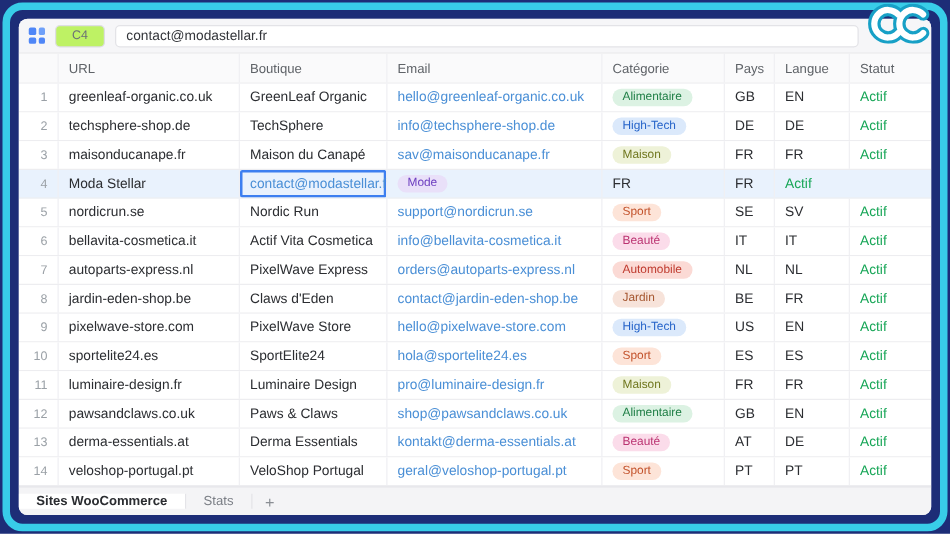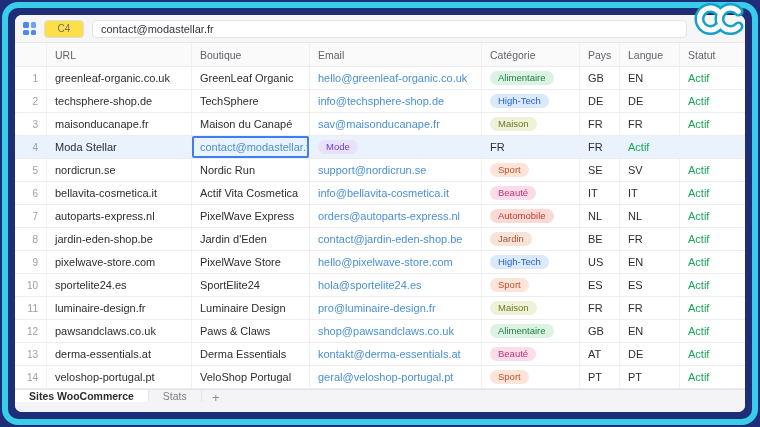--- a/index.html
+++ b/index.html
@@ -29,21 +29,21 @@
     background: #f6f6f8;
     border-bottom: 1px solid #e7e7ea;
     display: flex; align-items: center;
     gap: 8px; padding: 0 10px 0 8px;
   }
   .grid-icon { width: 13px; height: 13px; display: grid; grid-template-columns: 1fr 1fr; gap: 2px; cursor: pointer; }
   .grid-icon span { background: #4f86f7; border-radius: 1.5px; }
   .grid-icon span:nth-child(2) { background: #6fa0f9; }
   .name-box {
     width: 40px; height: 18px;
-    background: #fde047; border: 1px solid #dddde2; border-radius: 4px;
+    background: #bef264; border: 1px solid #dddde2; border-radius: 4px;
     font-size: 10px; color: #6b6f76;
     display: flex; align-items: center; justify-content: center;
   }
   .formula-bar {
     flex: 1; height: 18px; margin-right: 48px;
     background: #fff; border: 1px solid #e3e3e7; border-radius: 4px;
     font-family: "Liberation Sans", sans-serif;
     font-size: 11px; color: #33353a; padding: 0 8px; outline: none;
   }
   
@@ -77,21 +77,21 @@
     padding: 2px 8px;
     border-radius: 9px;
     font-size: 9.5px; line-height: 1.15;
   }
   
   .footer {
     margin-top: auto;
     height: 23px; flex: 0 0 23px;
     background: #f4f4f6;
     border-top: 1px solid #e4e4e8;
-    display: flex; align-items: flex-start;
+    display: flex; align-items: center;
   }
   .tab {
     display: flex; align-items: center;
     padding: 0 14px;
     font-size: 10.5px; color: #7a7e85;
     border-right: 1px solid #e4e4e8;
     cursor: pointer;
   }
   .tab.active { background: #ffffff; color: #2b2d31; font-weight: bold; }
   .add-tab { width: 26px; justify-content: center; border-right: none; color: #8a8e94; font-size: 13px; }
@@ -204,21 +204,21 @@
     <div class="cell">
       <span class="badge" style="background: rgb(251, 218, 213); color: rgb(191, 58, 46);">Automobile</span>
     </div>
     <div class="cell">NL</div>
     <div class="cell">NL</div>
     <div class="cell statut">Actif</div>
   </div>
           <div class="grid-row data-row">
     <div class="cell rownum">8</div>
     <div class="cell">jardin-eden-shop.be</div>
-    <div class="cell">Jardin d'Eden</div>
+    <div class="cell">Claws d'Eden</div>
     <div class="cell email">contact@jardin-eden-shop.be</div>
     <div class="cell">
       <span class="badge" style="background: rgb(247, 227, 218); color: rgb(165, 86, 47);">Jardin</span>
     </div>
     <div class="cell">BE</div>
     <div class="cell">FR</div>
     <div class="cell statut">Actif</div>
   </div>
           <div class="grid-row data-row">
     <div class="cell rownum">9</div>

